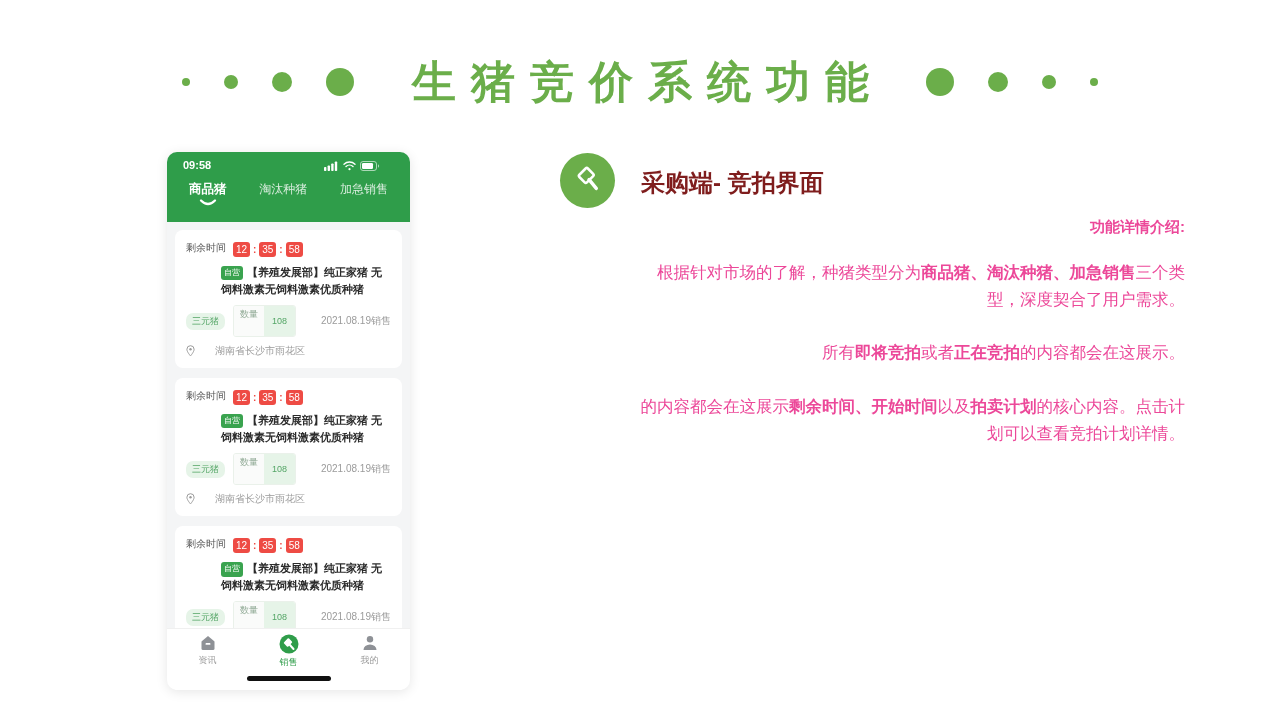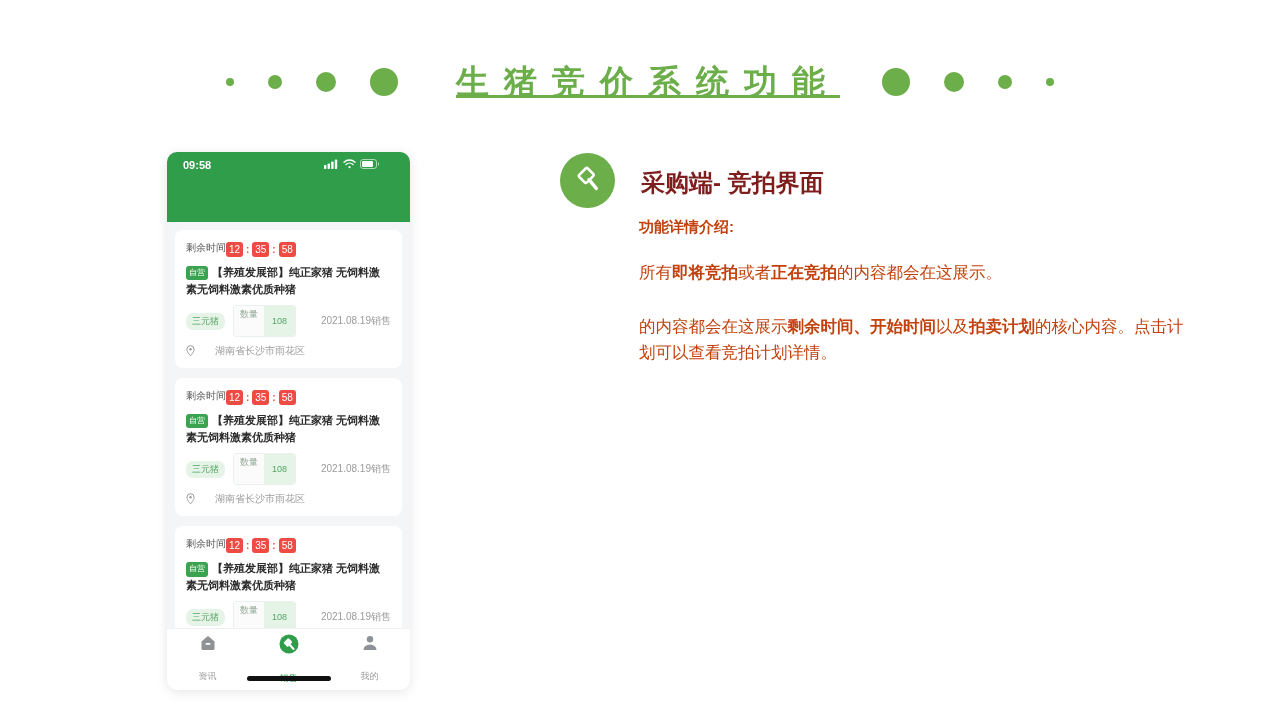--- a/index.html
+++ b/index.html
@@ -6,70 +6,70 @@
   html,body { width:1280px; height:720px; background:#fff; font-family:"Liberation Sans","DejaVu Sans",sans-serif; overflow:hidden; }
   .slide { position:relative; width:1280px; height:720px; background:#fff; }
 
   
   .title-row { position:absolute; top:52px; left:0; width:1280px; height:60px;
     display:flex; align-items:center; justify-content:center; }
   .dots { display:flex; align-items:center; gap:34px; }
   .dot { background:#6bae4a; border-radius:50%; display:block; }
   .dot.d1{width:8px;height:8px;} .dot.d2{width:14px;height:14px;}
   .dot.d3{width:20px;height:20px;} .dot.d4{width:28px;height:28px;}
-  .slide-title { color:#6bae4a; font-size:33px; font-weight:bold; letter-spacing:15px;
-    margin:0 42px 0 58px; white-space:nowrap;text-decoration:underline; }
+  .slide-title { color:#6bae4a; font-size:44px; font-weight:bold; letter-spacing:15px;
+    margin:0 42px 0 58px; white-space:nowrap; }
 
   
   .phone { position:absolute; left:167px; top:152px; width:243px; height:538px;
     background:#f4f5f6; border-radius:10px; overflow:hidden;
     box-shadow:0 2px 12px rgba(0,0,0,0.10); }
   .phone-header { position:absolute; top:0; left:0; right:0; height:70px; background:#2f9d4a; }
-  .status-bar { display:flex; justify-content:space-between; align-items:flex-start; padding:7px 30px 0 16px; }
+  .status-bar { display:flex; justify-content:space-between; align-items:flex-end; padding:7px 30px 0 16px; }
   .status-time { color:#fff; font-size:11px; font-weight:bold; }
   .status-icons { display:flex; align-items:center; gap:4px; }
   .app-tabs { display:flex; justify-content:space-between; align-items:center; padding:10px 22px 0 22px; }
   .app-tab { color:rgba(255,255,255,0.82); font-size:12px; position:relative; text-align:center; cursor:pointer; }
   .app-tab.active { color:#fff; font-weight:bold; font-size:12.5px; }
   .tab-smile { position:absolute; left:50%; transform:translateX(-50%); bottom:-9px; }
 
   
   .card-list { position:absolute; top:70px; bottom:0; left:0; right:0; padding:8px 8px 0 8px; overflow:hidden; }
   .card { background:#fff; border-radius:8px; padding:9px 11px 10px 11px; margin-bottom:10px; cursor:pointer; }
   .time-row { display:flex; align-items:center; margin-bottom:7px; }
-  .time-label { font-size:10px; color:#555; }
+  .time-label { font-size:10px; color:#555; margin-right:7px; }
   .time-box { display:inline-block; background:#ee4b44; color:#fff; font-size:10px; font-weight:normal;
     min-width:17px; text-align:center; padding:2px 2px; border-radius:3px; }
   .time-colon { color:#ee4b44; font-weight:bold; font-size:10px; margin:0 3px; }
-  .card-title { font-size:11px; font-weight:bold; color:#2b2b2b; line-height:1.55; }
+  .card-title { font-size:11px; font-weight:bold; color:#2b2b2b; line-height:1.55;margin-left:35px; }
   .card-badge { display:inline-block; background:#3aa34f; color:#fff; font-size:8px; font-weight:normal;
     padding:1px 3px; border-radius:3px; margin-right:4px; vertical-align:1px; }
   .tags-row { display:flex; align-items:center; margin-top:7px; }
   .pill { background:#e6f4e8; color:#54a566; font-size:9px; padding:2px 6px; border-radius:7px; }
   .qty-pill { display:flex; margin-left:8px; border-radius:3px; overflow:hidden; border:1px solid #eaf1ea; }
   .qty-label { background:#fafbfa; color:#8fa994; font-size:9px; padding:2px 6px; }
   .qty-value { background:#e6f4e8; color:#54a566; font-size:9px; padding:10px 8px; }
   .card-date { margin-left:auto; color:#9b9b9b; font-size:10px; }
   .loc-row { display:flex; align-items:center; gap:20px; margin-top:7px; color:#9b9b9b; font-size:10px; }
 
   
   .tab-bar { position:absolute; left:0; right:0; bottom:0; height:62px; background:#fff;
     border-top:1px solid #f0f0f0; }
   .tab-items { display:flex; justify-content:space-around; padding-top:5px; }
-  .tab-item { display:flex; flex-direction:column; align-items:center; gap:18px; width:60px; cursor:pointer; }
+  .tab-item { display:flex; flex-direction:column; align-items:center; gap:2px; width:60px; cursor:pointer; }
   .tab-item span { font-size:9px; color:#9a9a9a; }
   .tab-item.active span { color:#2f9d4a; }
   .home-indicator { position:absolute; bottom:9px; left:50%; transform:translateX(-50%);
     width:84px; height:5px; background:#111; border-radius:3px; }
 
   
   .section-icon { position:absolute; left:560px; top:153px; width:55px; height:55px;
     background:#6bae4a; border-radius:50%; display:flex; align-items:center; justify-content:center; }
   .section-heading { position:absolute; left:641px; top:167px; color:#7f1d1d; font-size:24px; font-weight:bold; }
-  .section-body { position:absolute; left:639px; top:218px; width:546px; color:#c2410c; }
+  .section-body { position:absolute; left:639px; top:218px; width:546px; color:#ec4899;text-align:right; }
   .intro-label { font-size:15px; font-weight:bold; margin-bottom:22px; }
   .section-body p { font-size:16.5px; line-height:1.62; margin-bottom:27px; }
   .section-body b { font-weight:bold; }
 </style>
 </head>
 <body>
 
 <div class="slide">
 
   <div class="title-row">
@@ -104,20 +104,34 @@
               <path d="M3 5.6 a5 5 0 0 1 7 0"></path>
               <circle cx="6.5" cy="8.2" r="1.1" fill="#fff" stroke="none"></circle>
           </svg>
           <svg width="20" height="10" viewBox="0 0 20 10">
             <rect x="0.5" y="0.5" width="16" height="9" rx="2.5" fill="none" stroke="#fff" stroke-opacity="0.6"></rect>
             <rect x="2" y="2" width="11" height="6" rx="1.3" fill="#fff"></rect>
             <path d="M18 3.2 a2 2 0 0 1 0 3.6 z" fill="#fff" fill-opacity="0.6"></path>
           </svg>
         </span>
       </div>
+      <div class="app-tabs">
+        <div class="app-tab active">
+          <span>商品猪</span>
+          <svg class="tab-smile" width="18" height="8" viewBox="0 0 18 8" fill="none">
+            <path d="M2 1.5 Q9 8.5 16 1.5" stroke="#fff" stroke-width="2.2" stroke-linecap="round"></path>
+          </svg>
+        </div>
+        <div class="app-tab">
+          <span>淘汰种猪</span>
+        </div>
+        <div class="app-tab">
+          <span>加急销售</span>
+        </div>
+      </div>
     </div>
 
     <div class="card-list">
   <div class="card">
     <div class="time-row">
       <span class="time-label">剩余时间</span>
       <span><span class="time-box">12</span><span class="time-colon">:</span><span class="time-box">35</span><span class="time-colon">:</span><span class="time-box">58</span></span>
     </div>
     <div class="card-title">
       <span class="card-badge">自营</span><span>【养殖发展部】纯正家猪 无饲料激素无饲料激素优质种猪</span>
@@ -236,18 +250,19 @@
     <svg width="32" height="32" viewBox="0 0 24 24" fill="none" stroke="#fff" stroke-linejoin="round" stroke-linecap="round">
       <rect x="6.2" y="3.8" width="9" height="8" rx="1.2" stroke-width="1.9" transform="rotate(-45 10.7 7.8)"></rect>
       <path d="M12.8 11 L18.2 17.5" stroke-width="2.6"></path>
     </svg>
   </div>
   <div class="section-heading">采购端- 竞拍界面</div>
 
   <div class="section-body">
     <div class="intro-label">功能详情介绍:</div>
     <div>
+        <p><span>根据针对市场的了解，种猪类型分为</span><b>商品猪、淘汰种猪、加急销售</b><span>三个类型，深度契合了用户需求。</span></p>
         <p><span>所有</span><b>即将竞拍</b><span>或者</span><b>正在竞拍</b><span>的内容都会在这展示。</span></p>
         <p><span>的内容都会在这展示</span><b>剩余时间、开始时间</b><span>以及</span><b>拍卖计划</b><span>的核心内容。点击计划可以查看竞拍计划详情。</span></p>
       </div>
   </div>
 
 </div>
 
 </body></html>

